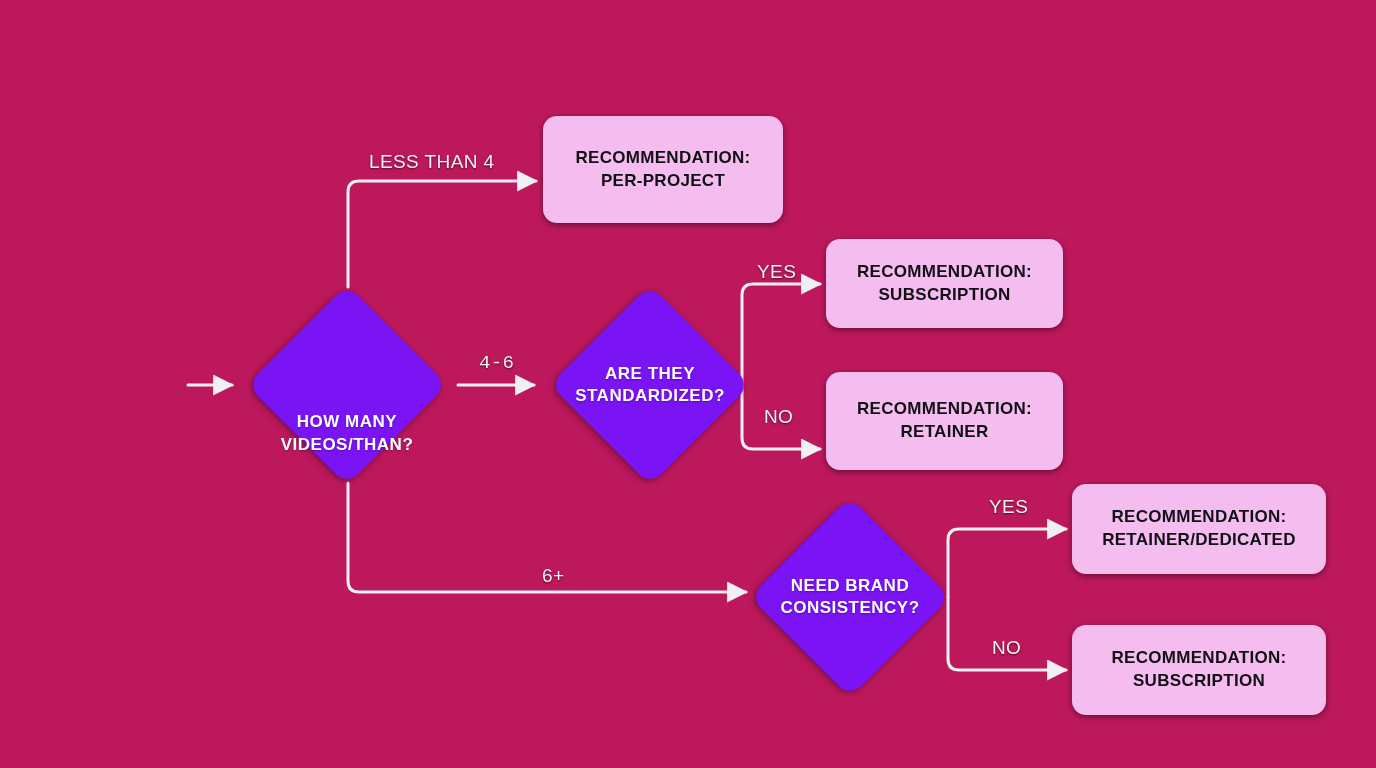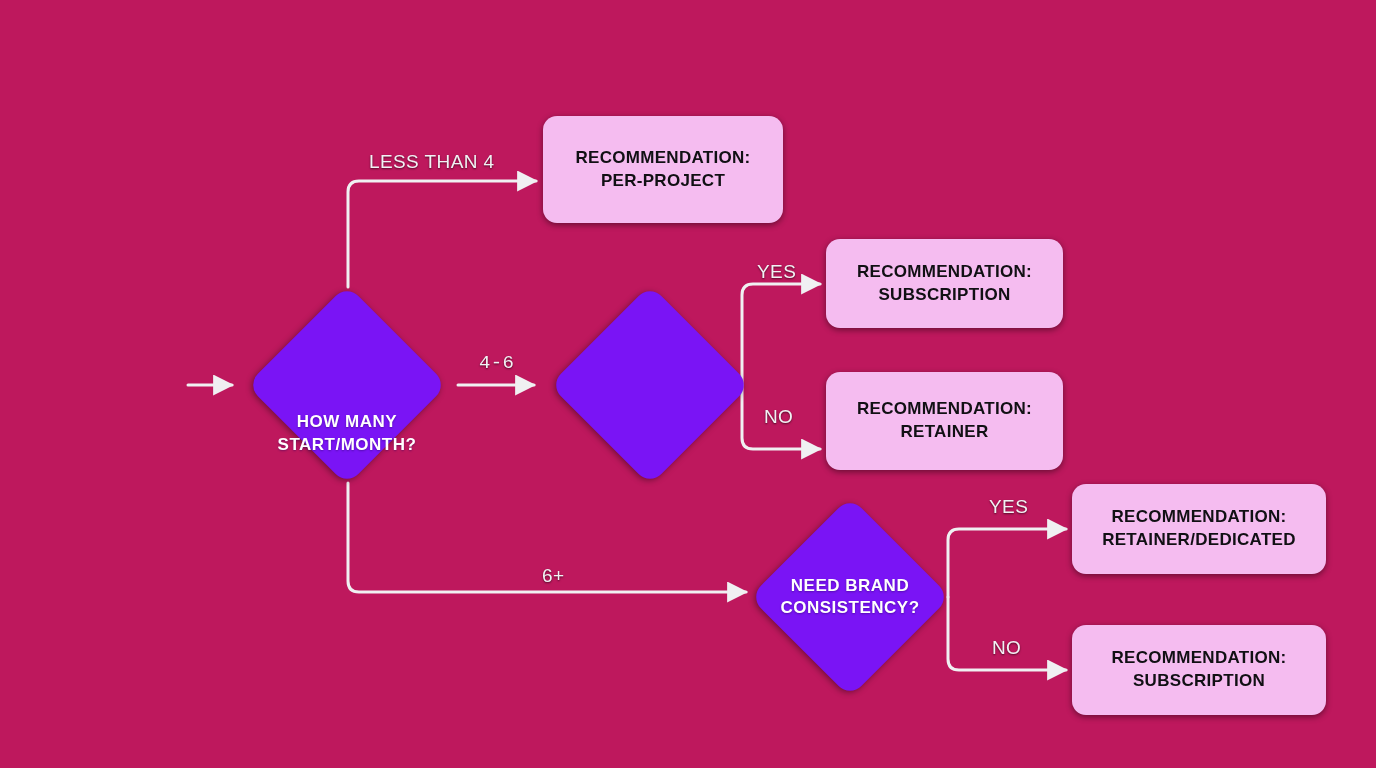--- a/index.html
+++ b/index.html
@@ -135,26 +135,30 @@
 
   <div class="edge-label" style="left:989px; top:496px;">YES</div>
 
   <div class="edge-label" style="left:992px; top:637px;">NO</div>
 
 
   <div class="node diamond" style="left:276px; top:314px; width:142px; height:142px;align-items:flex-end;">
     <div class="dia-shape"></div>
     <div class="dia-label">
       <div>HOW MANY</div>
-      <div>START/MONTH?</div>
+      <div>VIDEOS/THAN?</div>
     </div>
   </div>
 
   <div class="node diamond" style="left:579px; top:314px; width:142px; height:142px;">
     <div class="dia-shape"></div>
+    <div class="dia-label">
+      <div>ARE THEY</div>
+      <div>STANDARDIZED?</div>
+    </div>
   </div>
 
   <div class="node diamond" style="left:779px; top:526px; width:142px; height:142px;">
     <div class="dia-shape"></div>
     <div class="dia-label">
       <div>NEED BRAND</div>
       <div>CONSISTENCY?</div>
     </div>
   </div>
 

